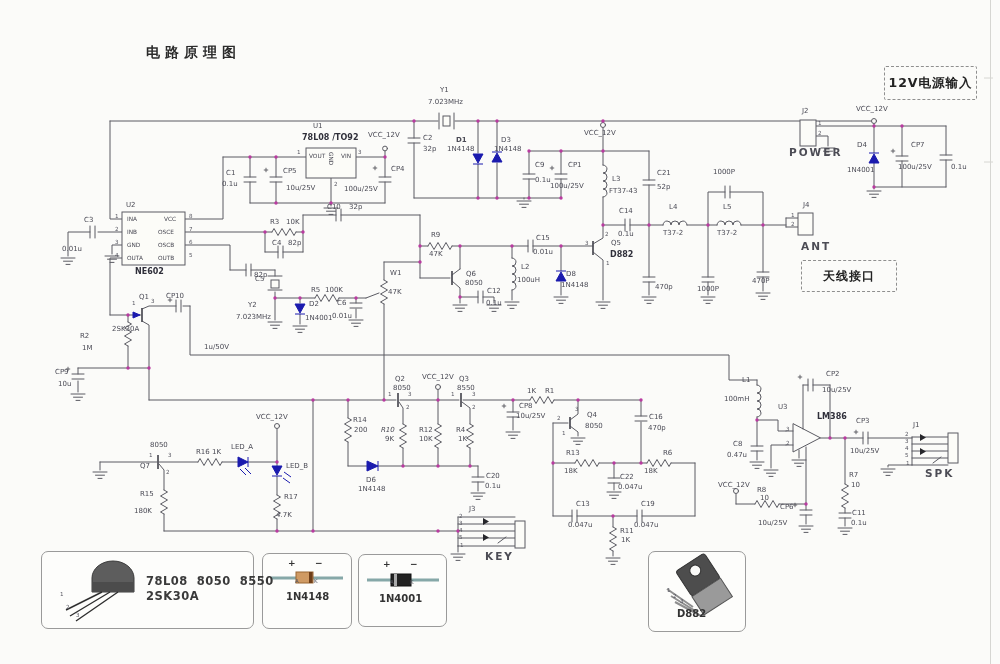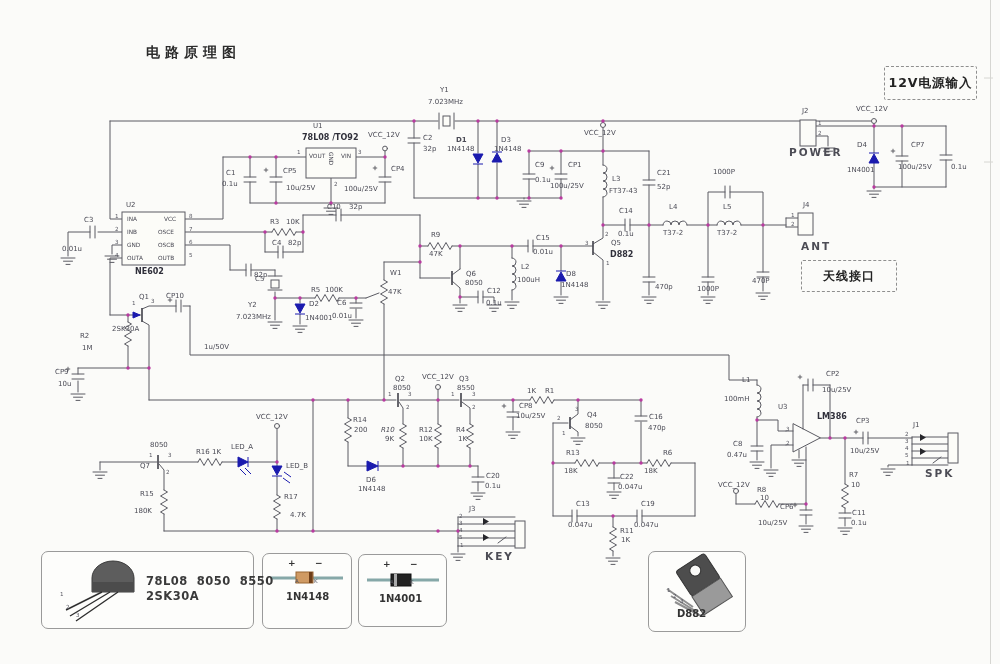--- a/index.html
+++ b/index.html
@@ -567,21 +567,21 @@
     <span class="lbl pin" style="left: 149px; top: 452px;">1</span>
     <span class="lbl pin" style="left: 168px; top: 452px;">3</span>
     <span class="lbl pin" style="left: 166px; top: 469px;">2</span>
     <span class="lbl" style="left: 196px; top: 449px;">R16 1K</span>
     <span class="lbl" style="left: 231px; top: 444px;">LED_A</span>
     <span class="lbl" style="left: 286px; top: 463px;">LED_B</span>
     <span class="lbl" style="left: 256px; top: 414px;">VCC_12V</span>
     <span class="lbl" style="left: 140px; top: 491px;">R15</span>
     <span class="lbl" style="left: 134px; top: 508px;">180K</span>
     <span class="lbl" style="left: 284px; top: 494px;">R17</span>
-    <span class="lbl" style="left: 290px; top: 512px;">4.7K</span>
+    <span class="lbl" style="left: 276px; top: 512px;">4.7K</span>
     <span class="lbl" style="left: 469px; top: 506px;">J3</span>
     <span class="lbl pin" style="left: 459px; top: 513px;">2</span>
     <span class="lbl pin" style="left: 459px; top: 520px;">3</span>
     <span class="lbl pin" style="left: 459px; top: 527px;">4</span>
     <span class="lbl pin" style="left: 459px; top: 534px;">5</span>
     <span class="lbl pin" style="left: 460px; top: 542px;">1</span>
     <span class="lbl port" style="left: 485px; top: 551px;">KEY</span>
     <span class="lbl leg" style="left: 146px; top: 575px;">78L08  8050  8550</span>
     <span class="lbl leg" style="left: 146px; top: 590px;">2SK30A</span>
     <span class="lbl pin" style="left: 60px; top: 591px;">1</span>

